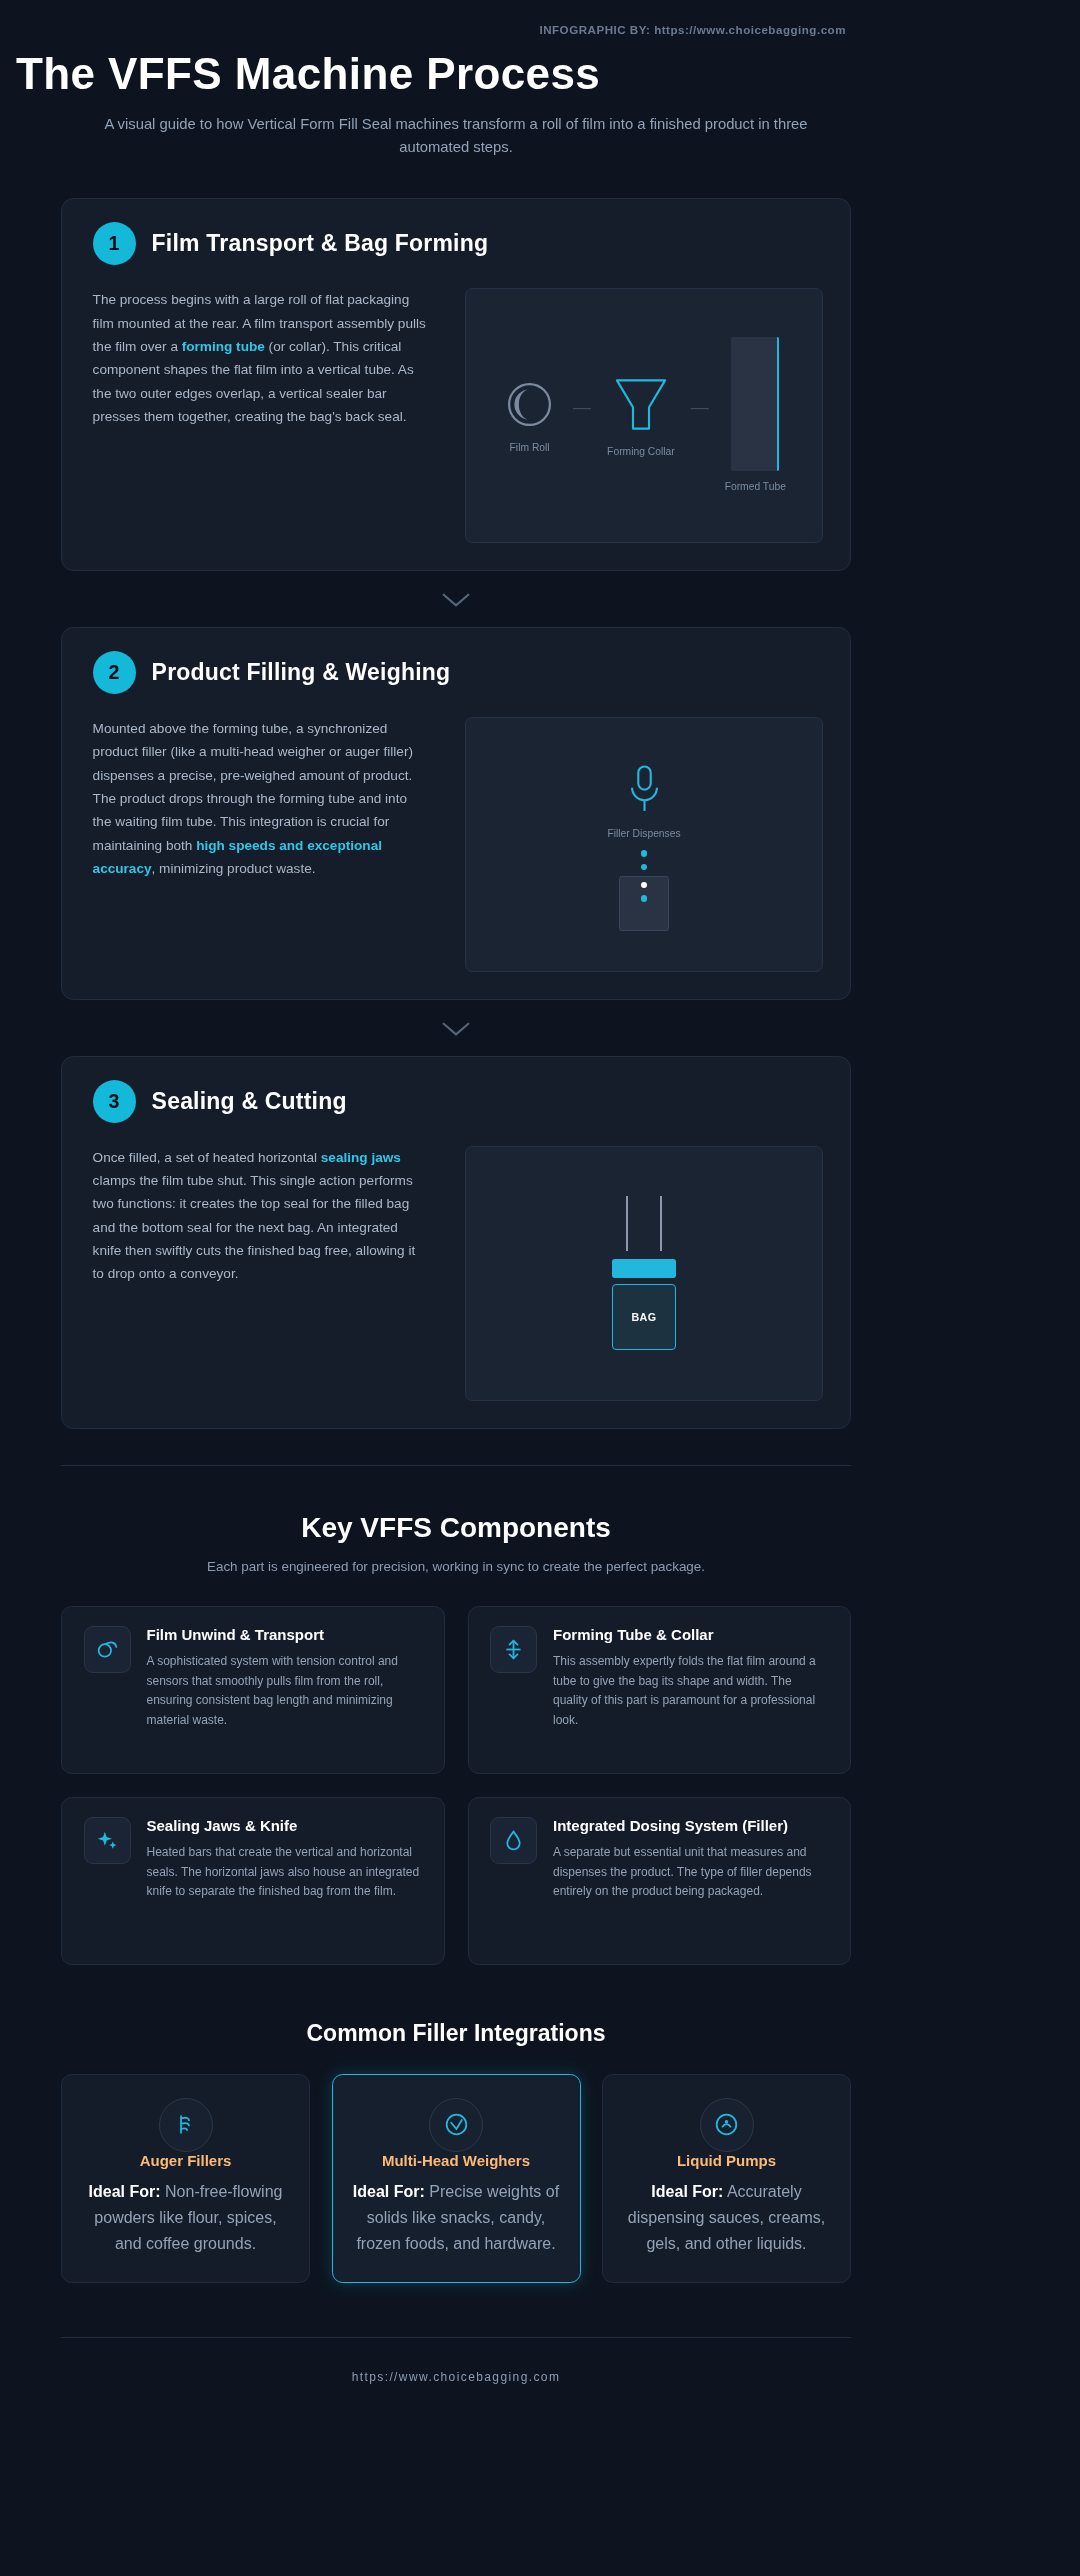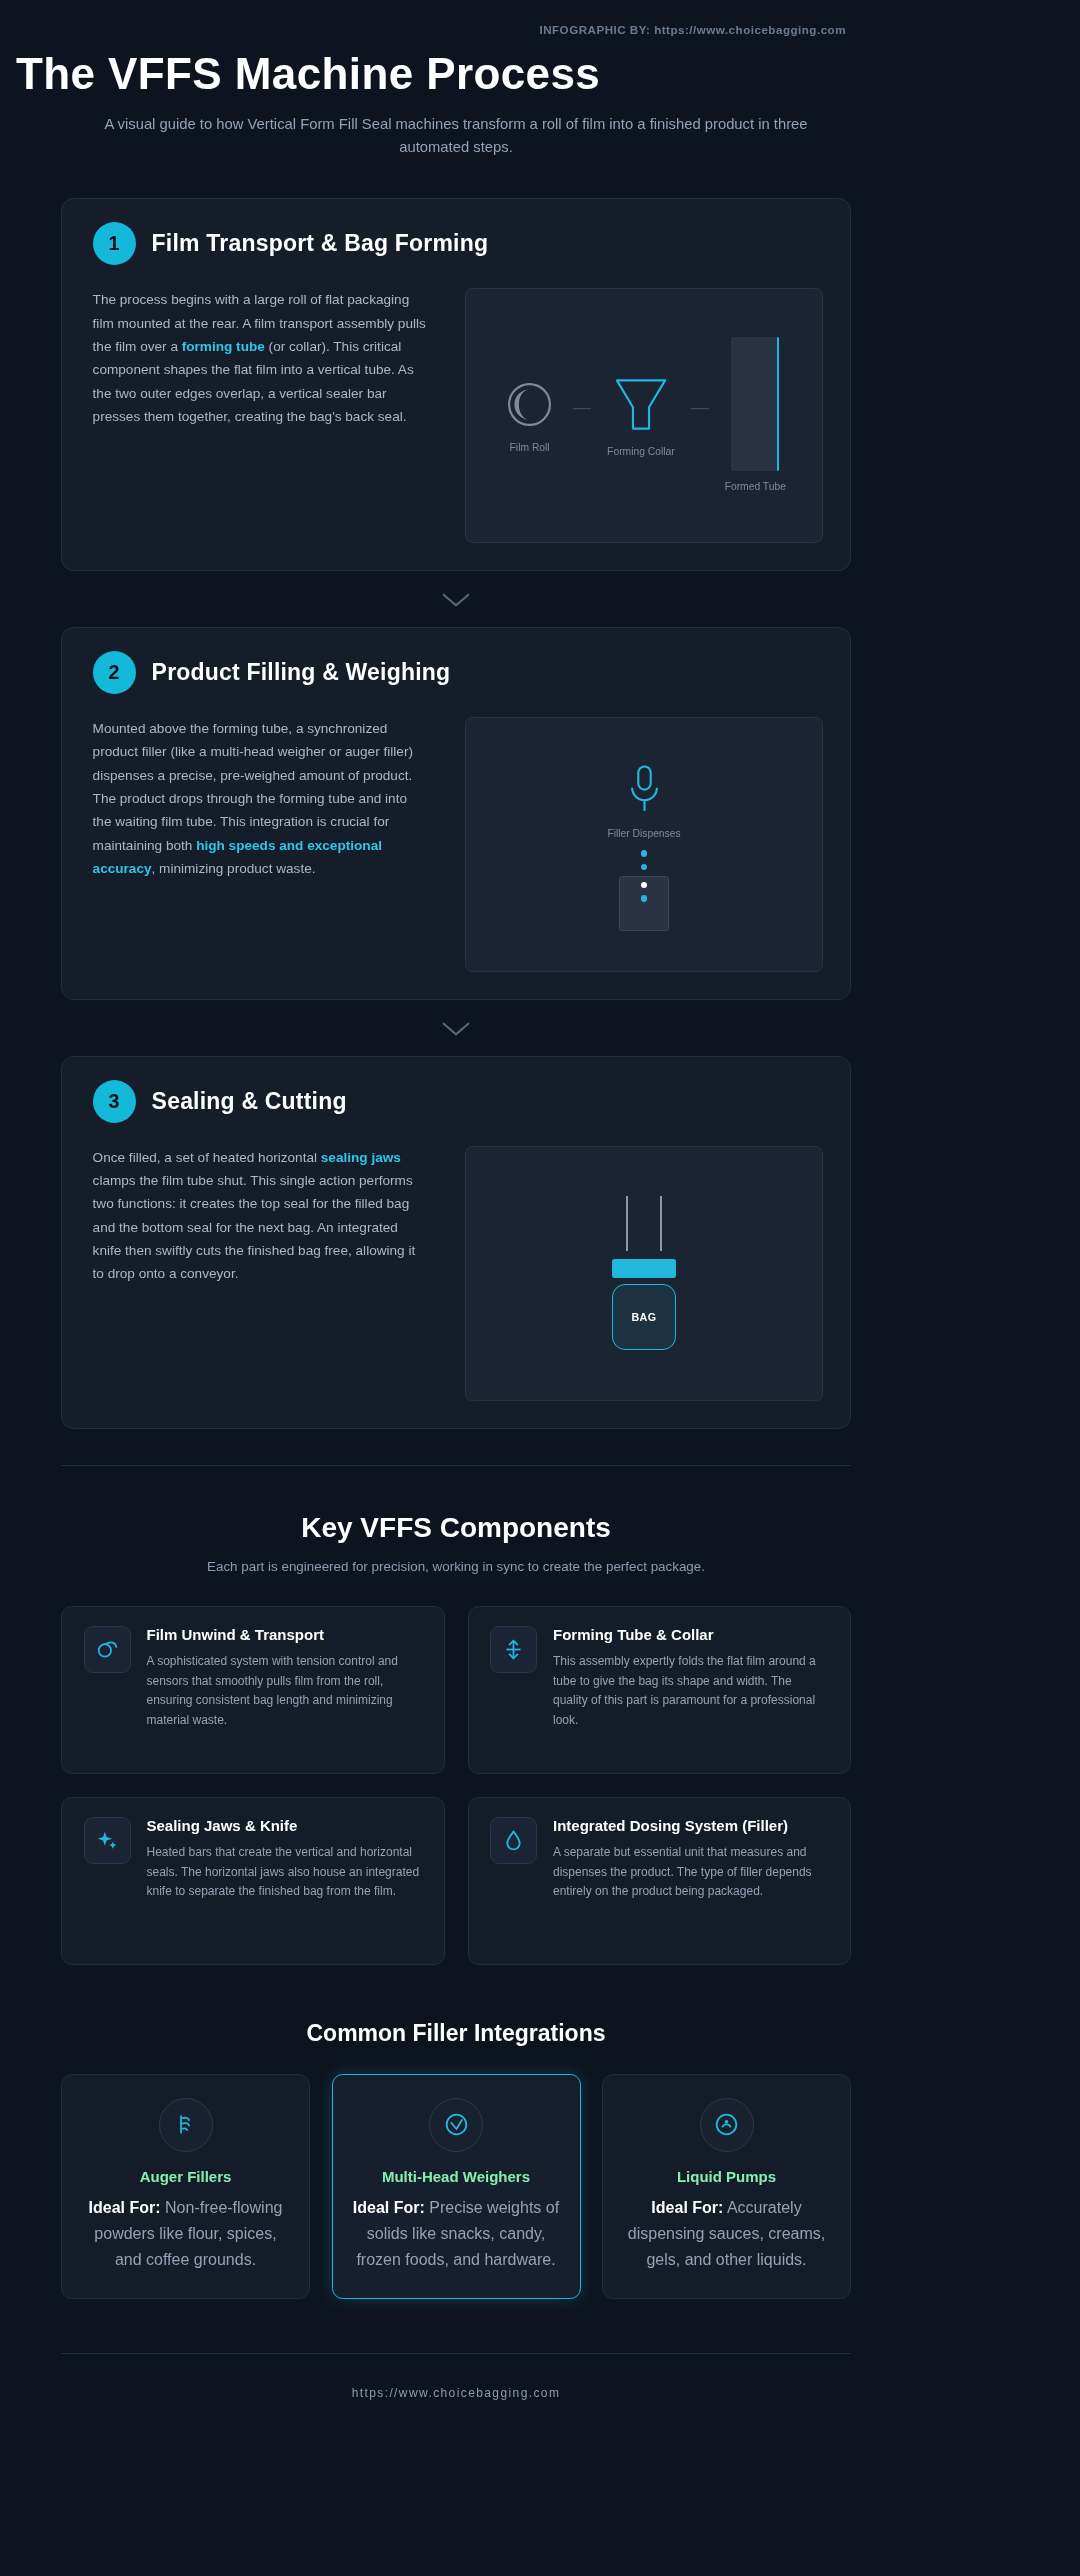--- a/index.html
+++ b/index.html
@@ -121,21 +121,21 @@
     border: 1.8px solid #22b8dd;
     box-shadow: 0 0 16px rgba(34,184,221,0.22);
     background: #151f2e;
   }
   .filler-icon {
     width: 54px; height: 54px; border-radius: 50%;
     background: #1a2troubles; background: #18212f; border: 0.9px solid #2b374b;
     display: flex; align-items: center; justify-content: center;
     margin: 0 auto;
   }
-  .filler-name { font-size: 15px; font-weight: bold; color: #86efac; margin-top: 16px; }
+  .filler-name { font-size: 15px; font-weight: bold; color: #fdba74; }
   .filler-desc { font-size: 16px; line-height: 1.62; color: #93a2b6; margin-top: 10.7px; }
   .filler-desc b { color: #ffffff; }
   .footer-hr { height: 0.9px; background: #222d3f; margin: 54px 45px 0 45px; }
   .footer {
     text-align: center; font-size: 12px; letter-spacing: 1.4px;
     color: #8d9bb0; padding: 32px 0 39px 0;
   }
 </style>
 </head>
 <body>
@@ -234,21 +234,21 @@
         <div class="step-text">
           <span>Once filled, a set of heated horizontal </span><span class="hl">sealing jaws</span><span> clamps the film tube shut. This single action performs two functions: it creates the top seal for the filled bag and the bottom seal for the next bag. An integrated knife then swiftly cuts the finished bag free, allowing it to drop onto a conveyor.</span>
         </div>
         <div class="step-vis">
           <div style="position:absolute;inset:0;display:flex;flex-direction:column;align-items:center;justify-content:center;">
             <div style="display:flex;gap:32px;">
               <span style="width:1.8px;height:55px;background:#8b98ad;display:block;"></span>
               <span style="width:1.8px;height:55px;background:#8b98ad;display:block;"></span>
             </div>
             <div style="width:64px;height:19.7px;background:#22b8dd;border-radius:2.7px;margin-top:7.2px;"></div>
-            <div style="width:64px;height:66px;border:1.8px solid #22b8dd;background:#1d3votes;background:#1d3240;border-radius:13px;margin-top:5.4px;display:flex;align-items:center;justify-content:center;">
+            <div style="width:64px;height:66px;border:1.8px solid #22b8dd;background:#1d3votes;background:#1d3240;border-radius:4px;margin-top:5.4px;display:flex;align-items:center;justify-content:center;">
               <span style="font-size:10.7px;font-weight:bold;color:#ffffff;letter-spacing:0.5px;">BAG</span>
             </div>
           </div>
         </div>
       </div>
     </div>
 
   </div>
 
   <div class="divider-wrap">

